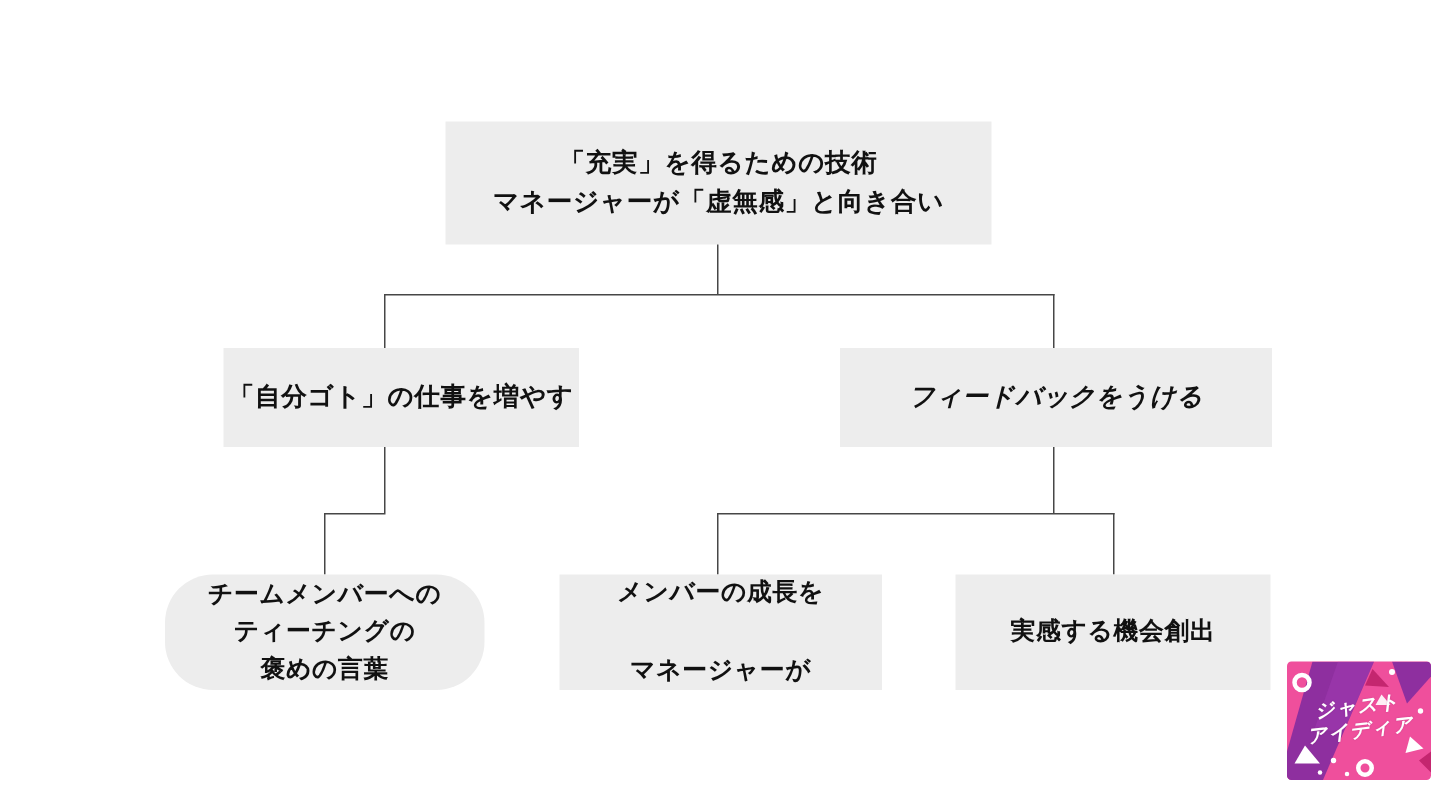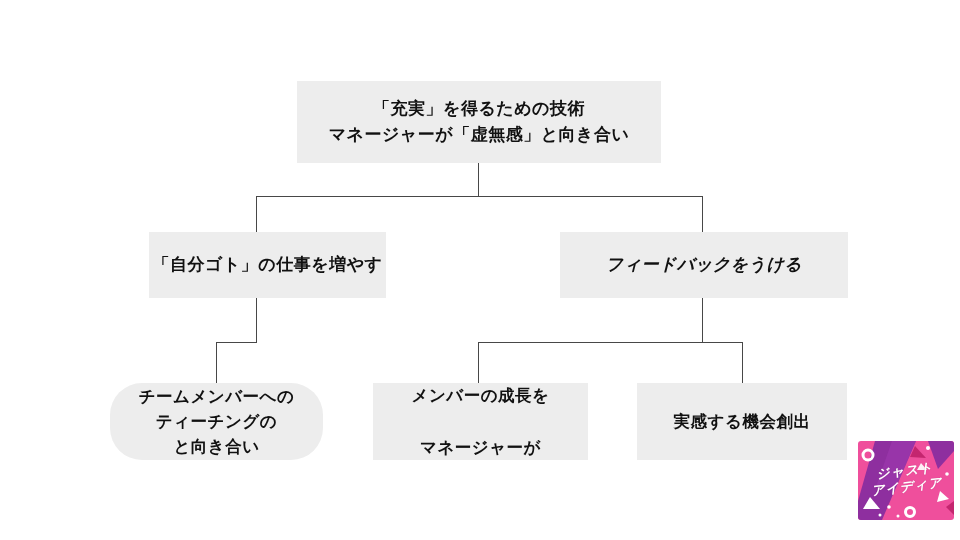--- a/index.html
+++ b/index.html
@@ -92,21 +92,21 @@
   <div class="connector v" style="left:216px; top:342px; height:41px;"></div>
 
   <div class="connector v" style="left:702px; top:298px; height:44px;"></div>
   <div class="connector h" style="left:478px; top:342px; width:265px;"></div>
   <div class="connector v" style="left:478px; top:342px; height:41px;"></div>
   <div class="connector v" style="left:742px; top:342px; height:41px;"></div>
 
   <div class="node small" style="left:110px; top:383px; width:213px; height:77px;border-radius:32px;">
     <span>チームメンバーへの</span>
     <span>ティーチングの</span>
-    <span>と向き合い</span>
+    <span>褒めの言葉</span>
   </div>
   <div class="node small" style="left:373px; top:383px; width:215px; height:77px;justify-content:space-between;">
     <span>メンバーの成長を</span>
     <span>マネージャーが</span>
   </div>
   <div class="node small" style="left:637px; top:383px; width:210px; height:77px;">
     <span>実感する機会創出</span>
   </div>
 
   <div class="logo">

